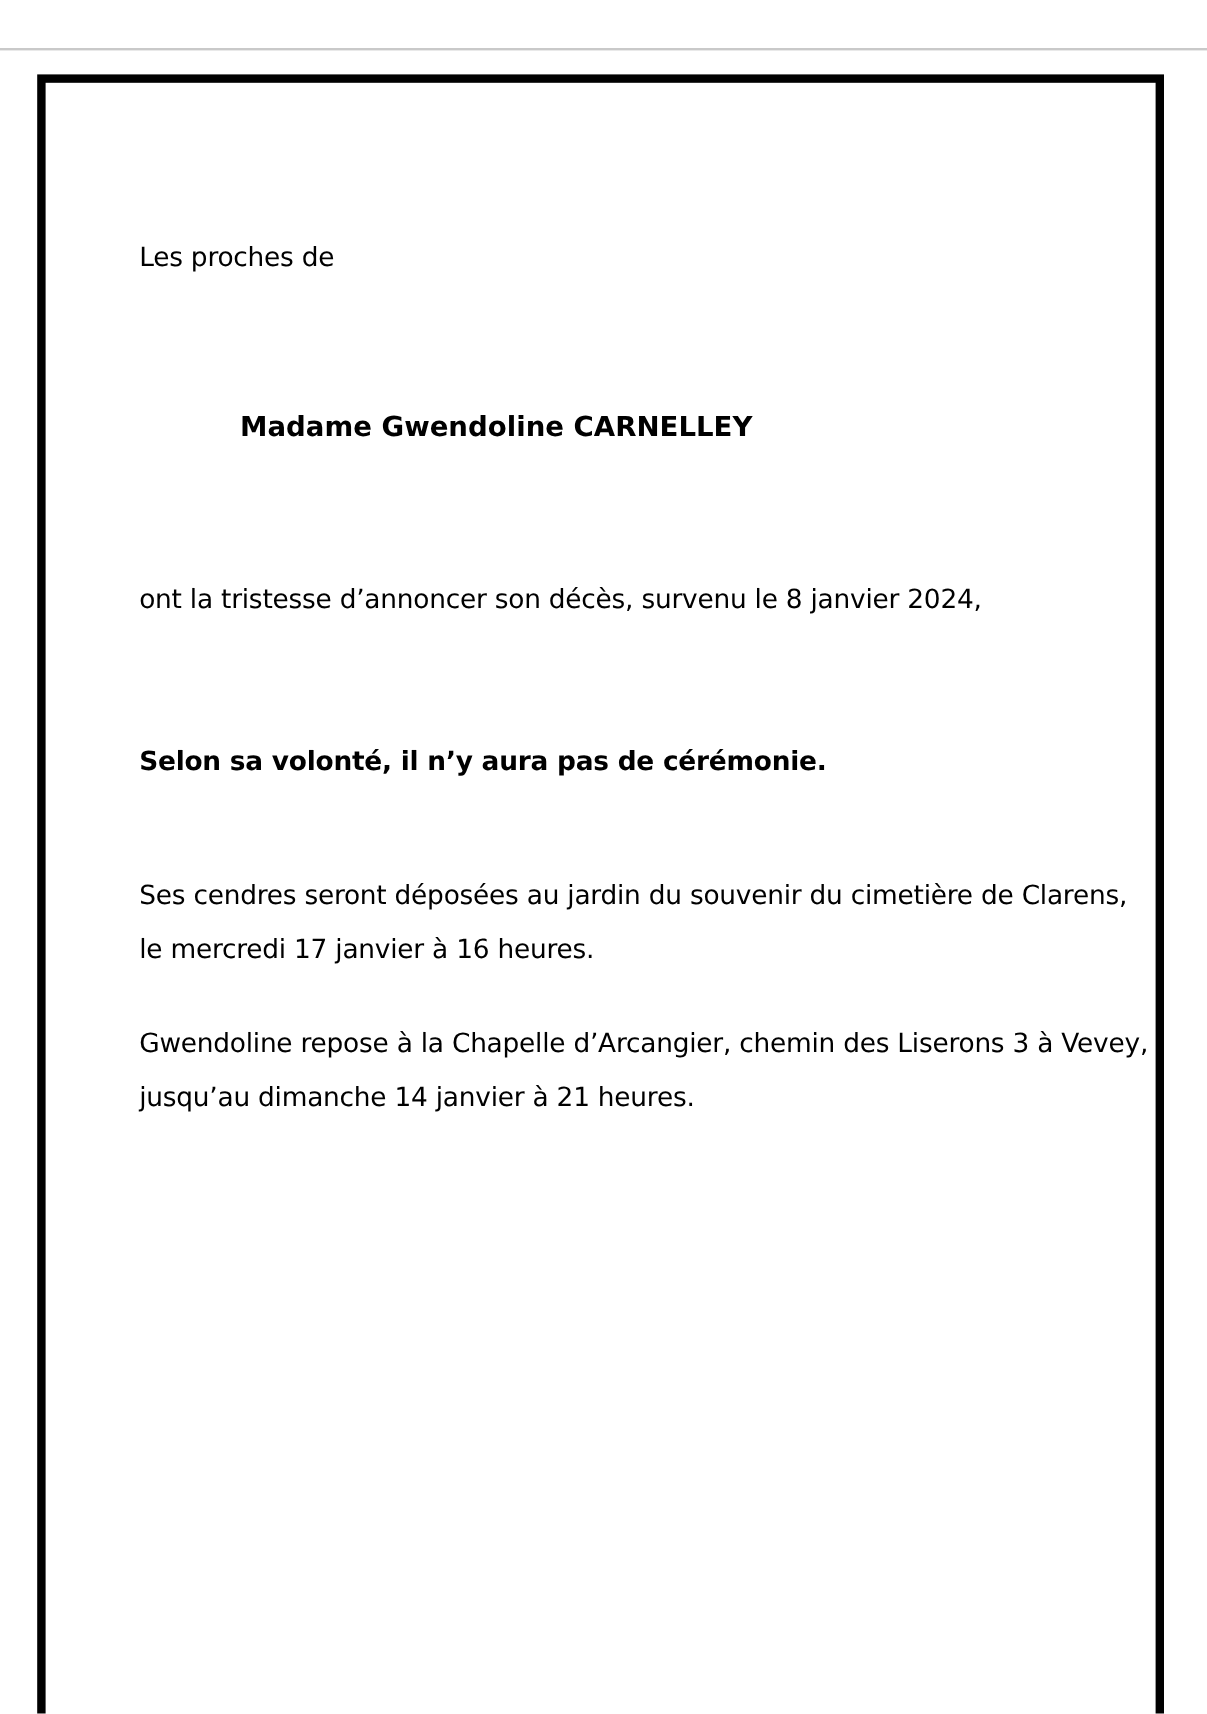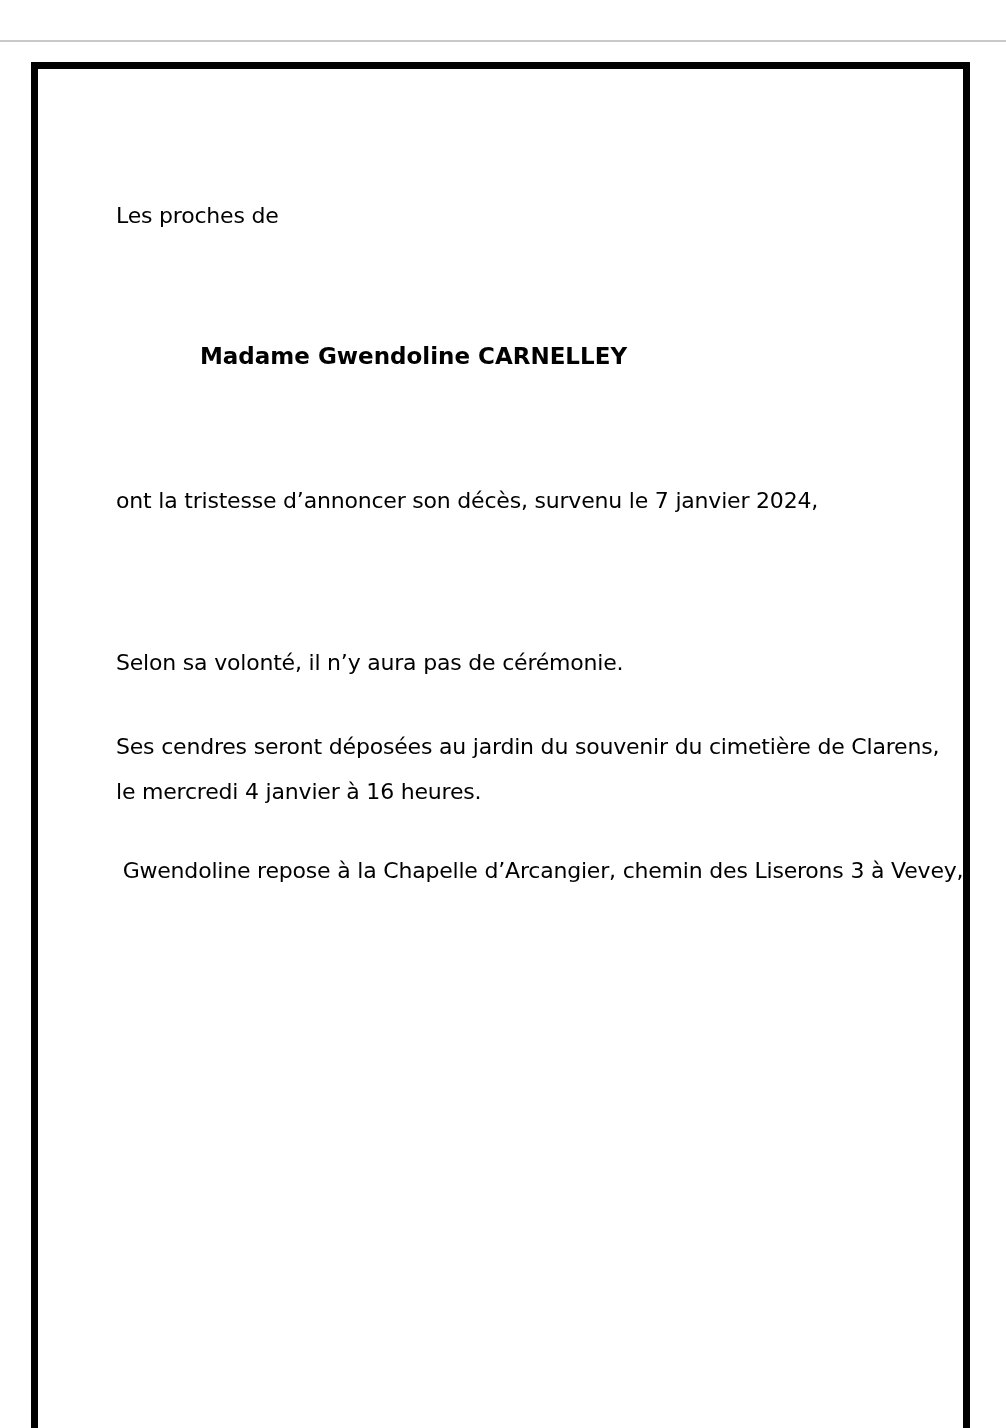--- a/index.html
+++ b/index.html
@@ -50,47 +50,48 @@
     top: 294px;
     width: 765px;
     text-align: center;
     font-size: 23px;
     font-weight: bold;
     line-height: 45px;
     white-space: nowrap;
     letter-spacing: 0;
   }
   .para-death  { top: 438px; }
-  .para-cerem  { top: 600px; }
+  .para-cerem  { top: 573px; font-weight: bold; }
   .para-ashes  { top: 684px; }
-  .para-repose { top: 808px; text-align: center; }
+  .para-repose { top: 808px; }
 </style>
 </head>
 <body>
 
 <div class="page">
 
   <div class="page-top-edge"></div>
 
   <div class="frame"></div>
 
   <div class="textblock intro">Les proches de</div>
 
   <div class="title">Madame Gwendoline CARNELLEY</div>
 
   <div class="textblock para-death">
-    <div>ont la tristesse d’annoncer son décès, survenu le 7 janvier 2024,</div>
+    <div>ont la tristesse d’annoncer son décès, survenu le 8 janvier 2024,</div>
   </div>
 
   <div class="textblock para-cerem">
     <div>Selon sa volonté, il n’y aura pas de cérémonie.</div>
   </div>
 
   <div class="textblock para-ashes">
     <div>Ses cendres seront déposées au jardin du souvenir du cimetière de Clarens,</div>
-    <div>le mercredi 4 janvier à 16 heures.</div>
+    <div>le mercredi 17 janvier à 16 heures.</div>
   </div>
 
   <div class="textblock para-repose">
     <div>Gwendoline repose à la Chapelle d’Arcangier, chemin des Liserons 3 à Vevey,</div>
+    <div>jusqu’au dimanche 14 janvier à 21 heures.</div>
   </div>
 
 </div>
 
 </body></html>

